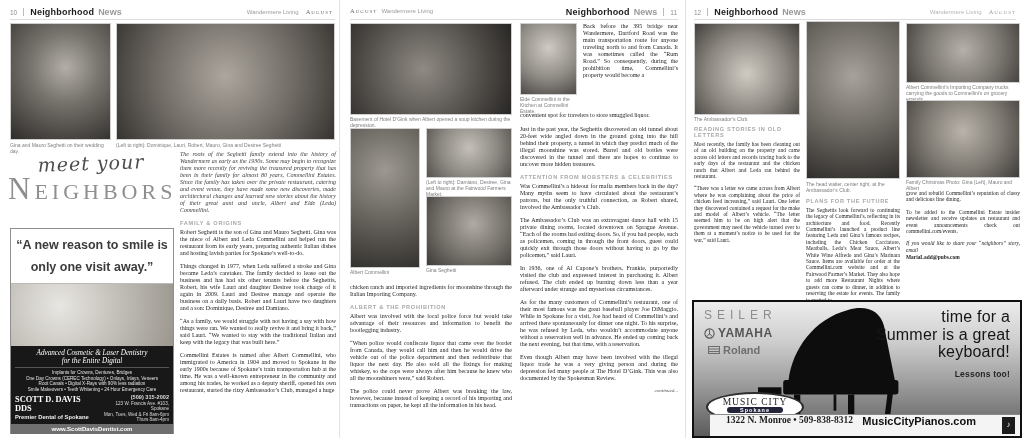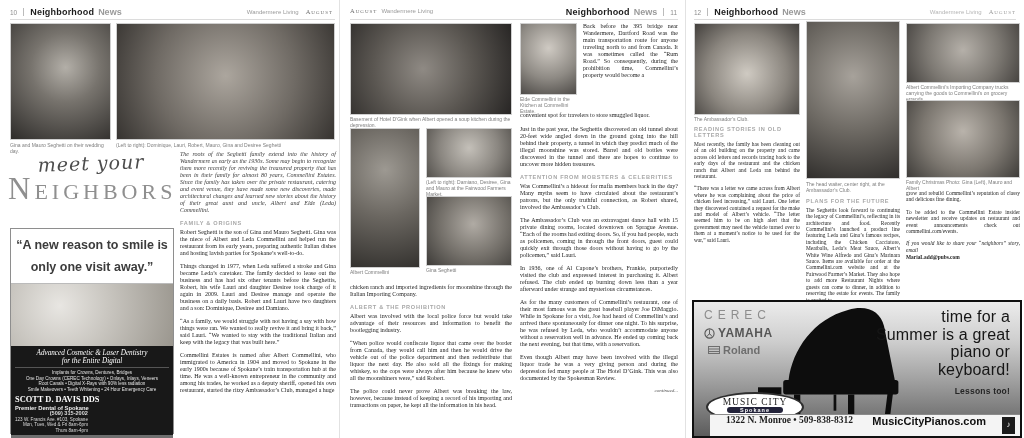--- a/index.html
+++ b/index.html
@@ -38,21 +38,21 @@
   
   .ad-dental{position:absolute;border:1px solid #8e8e8e;background:#fff;}
   .dq{border-bottom:1px solid #bbb;padding:5px 4px;font-size:12.5px;line-height:22px;
       font-weight:600;color:#3c3c3c;text-align:center;}
   .dphoto{height:62px;background:
       radial-gradient(circle at 30% 35%, #e8e6e2 0%, #c9c6c0 40%, #9a968e 100%);}
   .ddark{background:#181818;color:#fff;padding:3px 4px 2px 4px;}
   .dbanner{font-family:"Liberation Serif",serif;font-style:italic;font-size:7.2px;line-height:8px;
            text-align:center;border-bottom:1px solid #555;padding-bottom:2px;margin-bottom:2px;}
   .dserv{font-size:4.6px;line-height:5.6px;text-align:center;color:#e3e3e3;}
-  .drow{display:flex;justify-content:space-between;margin-top:3px;align-items:flex-start;flex-direction:column;}
+  .drow{display:flex;justify-content:space-between;margin-top:3px;align-items:flex-start;}
   .ddoc{font-family:"Liberation Serif",serif;font-weight:bold;font-size:8.4px;line-height:9px;}
   .dprac{font-size:5.8px;font-weight:bold;color:#eee;margin-top:1px;}
   .dcontact{font-size:4.6px;line-height:5.4px;text-align:right;color:#ddd;}
   .dphone{font-weight:bold;font-size:5.6px;}
   .dweb{background:#6f6f6f;color:#fff;text-align:center;font-weight:bold;font-size:6px;
         padding:2px 0;}
   
   .ad-piano{position:absolute;border:2px solid #101010;
       background:linear-gradient(180deg,#ececec 0%,#cdcdcd 30%,#9e9e9e 60%,#5c5c5c 100%);overflow:hidden;}
   .brands{position:absolute;left:10px;top:6px;}
@@ -68,21 +68,21 @@
   .mc-oval{position:absolute;left:12px;top:90px;width:94px;height:26px;background:#fff;
            border:2px solid #2e2e2e;border-radius:50%;text-align:center;overflow:hidden;}
   .mc-top{font-family:"Liberation Serif",serif;font-size:9.5px;letter-spacing:1px;color:#1f1f1f;margin-top:3px;}
   .mc-bot{background:#23233a;color:#fff;font-size:5.5px;font-weight:bold;letter-spacing:1px;
           width:60%;margin:0 auto;border-radius:4px;}
   .tagline{position:absolute;left:128px;top:112px;font-family:"Liberation Serif",serif;
            font-style:italic;font-size:6.5px;color:#e9e9e9;text-shadow:0 0 2px #333;}
   .pbar{position:absolute;left:16px;right:0;bottom:0;height:21px;background:#f4f4f4;
         border-top:1px solid #8a8a8a;display:flex;align-items:flex-start;}
   .paddr{font-family:"Liberation Serif",serif;font-weight:bold;font-size:9.5px;color:#1d1d1d;margin-left:16px;}
-  .pweb{font-weight:bold;font-size:11px;color:#101010;margin-left:auto;margin-right:34px;}
+  .pweb{font-weight:bold;font-size:11px;color:#101010;margin-left:auto;margin-right:44px;}
   .pbadge{position:absolute;right:5px;bottom:2px;width:13px;height:17px;background:#1c1c1c;
           color:#fff;font-size:8px;text-align:center;line-height:16px;}
 </style>
 </head>
 <body>
 
 <div class="spread">
   <div class="gutter" style="left:339px"></div>
   <div class="gutter" style="left:685px"></div>
 
@@ -238,21 +238,21 @@
 
     <div class="col" style="left:220px;top:190px;width:114px">
       <p class="bt bt-sm">grow and rebuild Commellini’s reputation of classy and delicious fine dining.</p>
       <p class="bt bt-sm">To be added to the Commellini Estate insider newsletter and receive updates on restaurant and event announcements check out commellini.com/events.</p>
       <p class="bt bt-sm" style="font-style:italic;margin-bottom:1px">If you would like to share your “neighbors” story, email</p>
       <p class="bt bt-sm" style="font-weight:bold">MariaLadd@pubs.com</p>
     </div>
 
     <div class="ad-piano" style="left:6px;top:300px;width:326px;height:134px">
       <div class="brands">
-        <div class="seiler">CEREC</div>
+        <div class="seiler">SEILER</div>
         <div class="yamaha">
           <svg width="11" height="11" viewBox="0 0 12 12">
             <circle cx="6" cy="6" r="5" fill="none" stroke="#565656" stroke-width="1.2"></circle>
             <line x1="6" y1="2" x2="6" y2="7" stroke="#565656" stroke-width="1"></line>
             <line x1="3" y1="9.5" x2="6" y2="6" stroke="#565656" stroke-width="1"></line>
             <line x1="9" y1="9.5" x2="6" y2="6" stroke="#565656" stroke-width="1"></line>
           </svg>
           <span>YAMAHA</span>
         </div>
         <div class="roland">
@@ -273,21 +273,20 @@
         <rect x="144" y="98" width="6" height="30" fill="#0d0d0d" transform="rotate(7 147 98)"></rect>
         <rect x="84" y="100" width="3" height="18" fill="#0d0d0d"></rect>
         <rect x="0" y="92" width="26" height="8" fill="#0d0d0d"></rect>
         <rect x="3" y="100" width="3" height="20" fill="#0d0d0d"></rect>
         <rect x="20" y="100" width="3" height="20" fill="#0d0d0d"></rect>
       </svg>
 
       <div class="headline">
         <div>time for a</div>
         <div>Summer is a great</div>
-        <div>piano or</div>
         <div>keyboard!</div>
         <div class="lessons">Lessons too!</div>
       </div>
 
       <div class="mc-oval">
         <div class="mc-top">MUSIC CITY</div>
         <div class="mc-bot">Spokane</div>
       </div>
       <div class="tagline">Local Family Owned &amp; Operated Since 1962</div>
 

